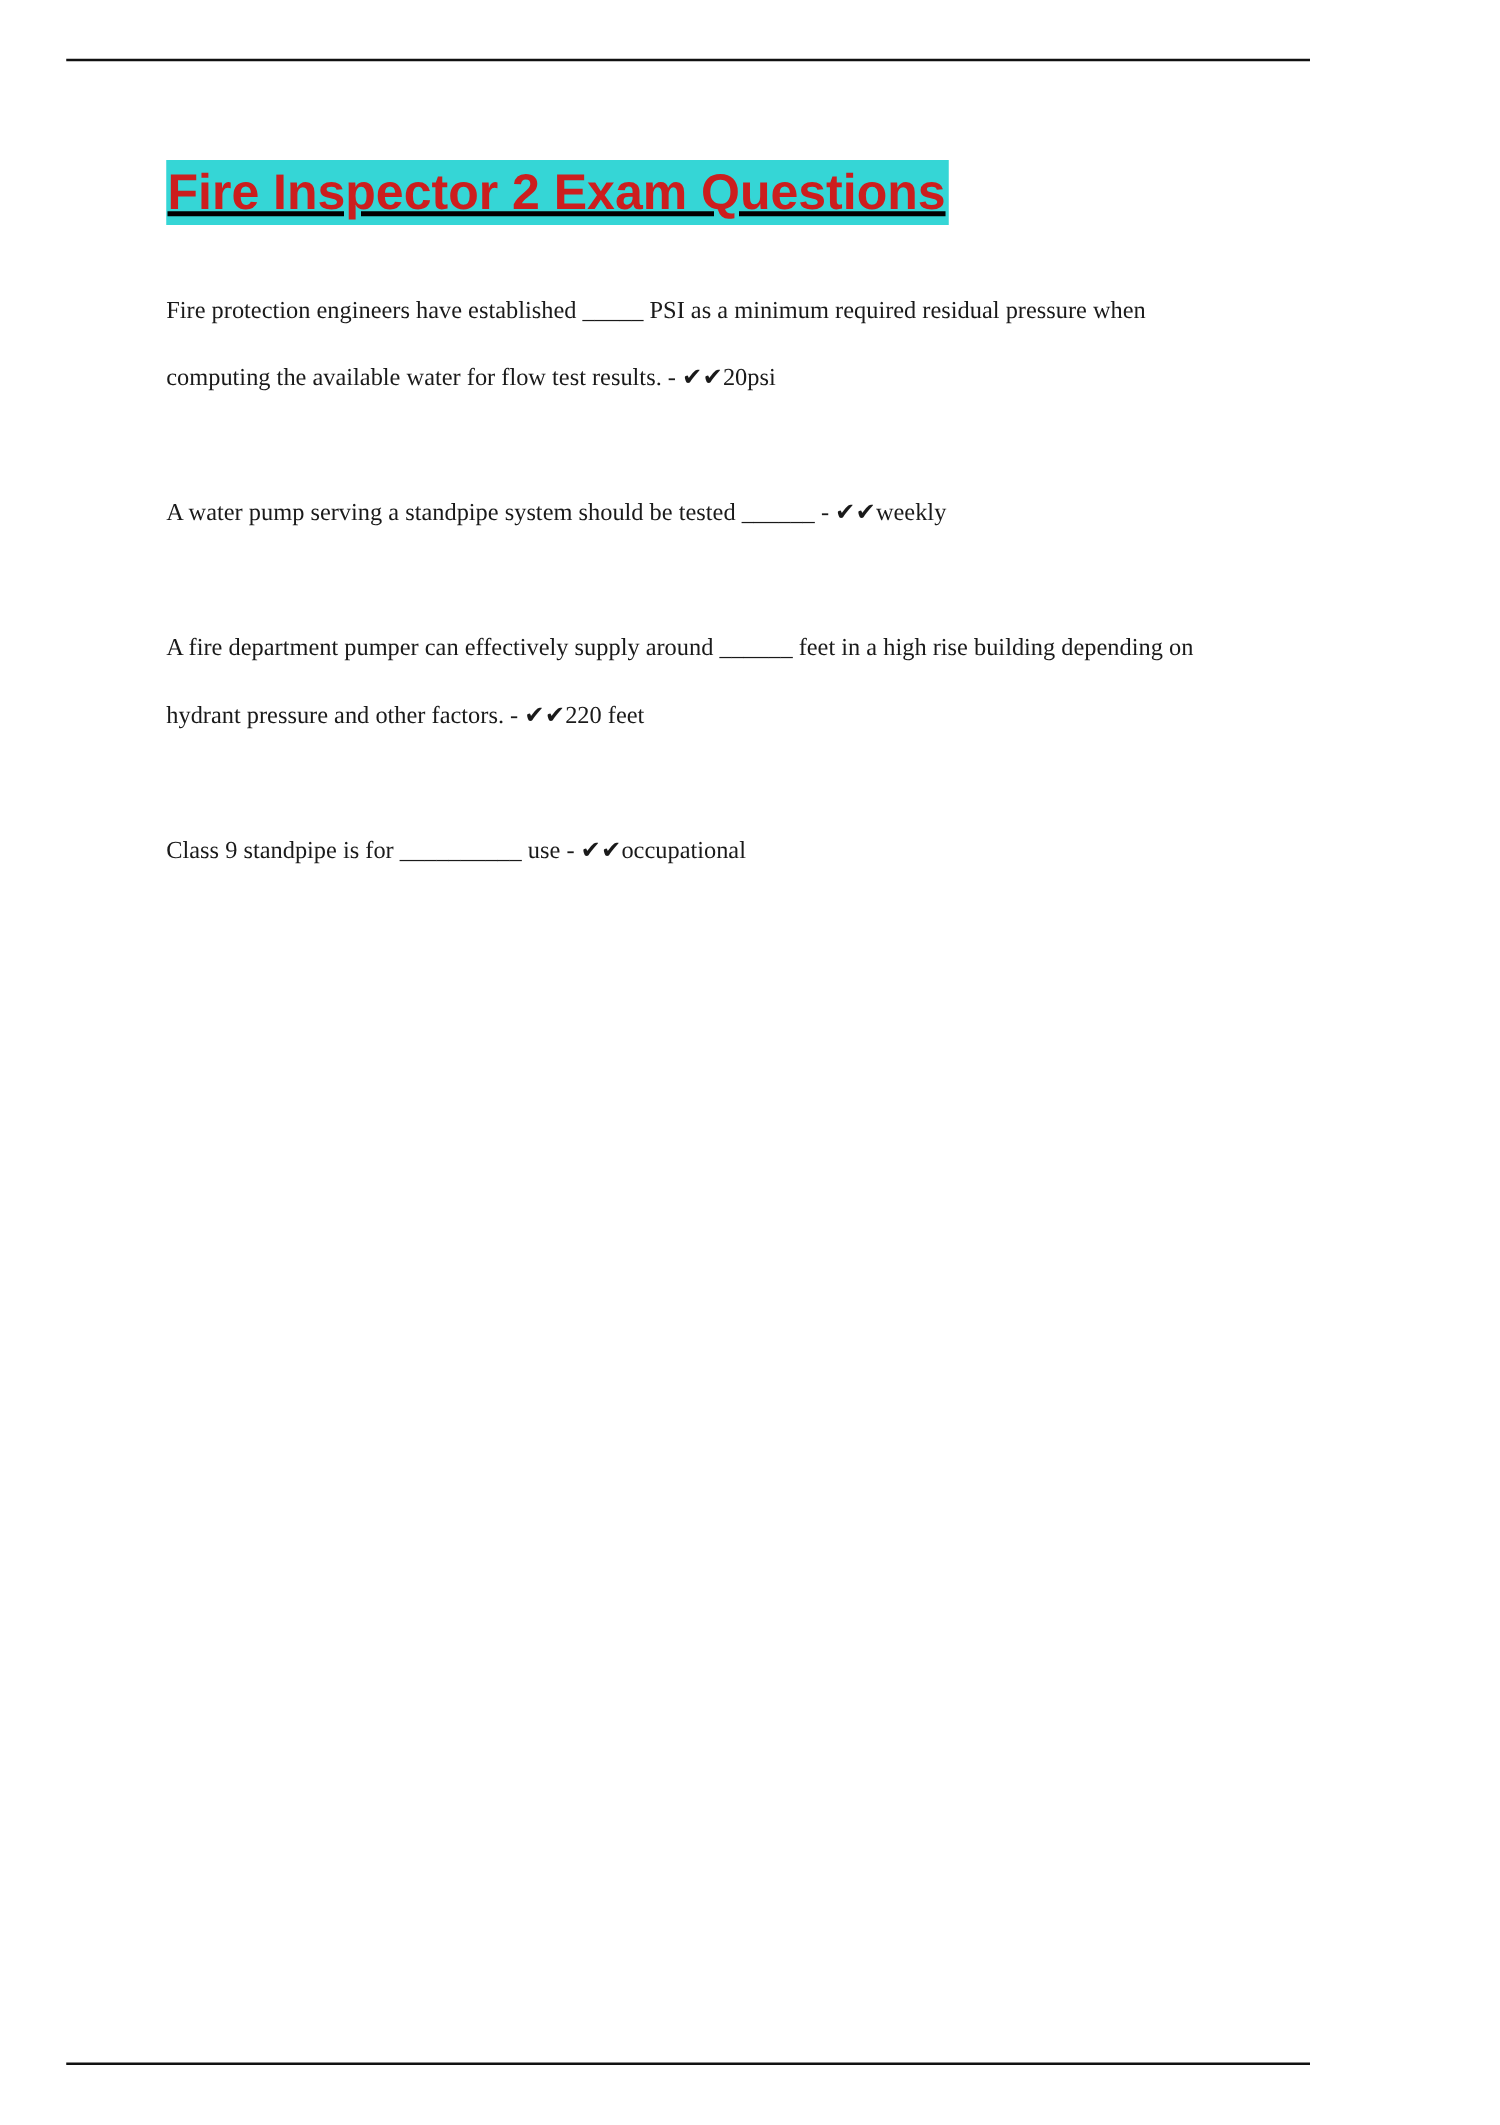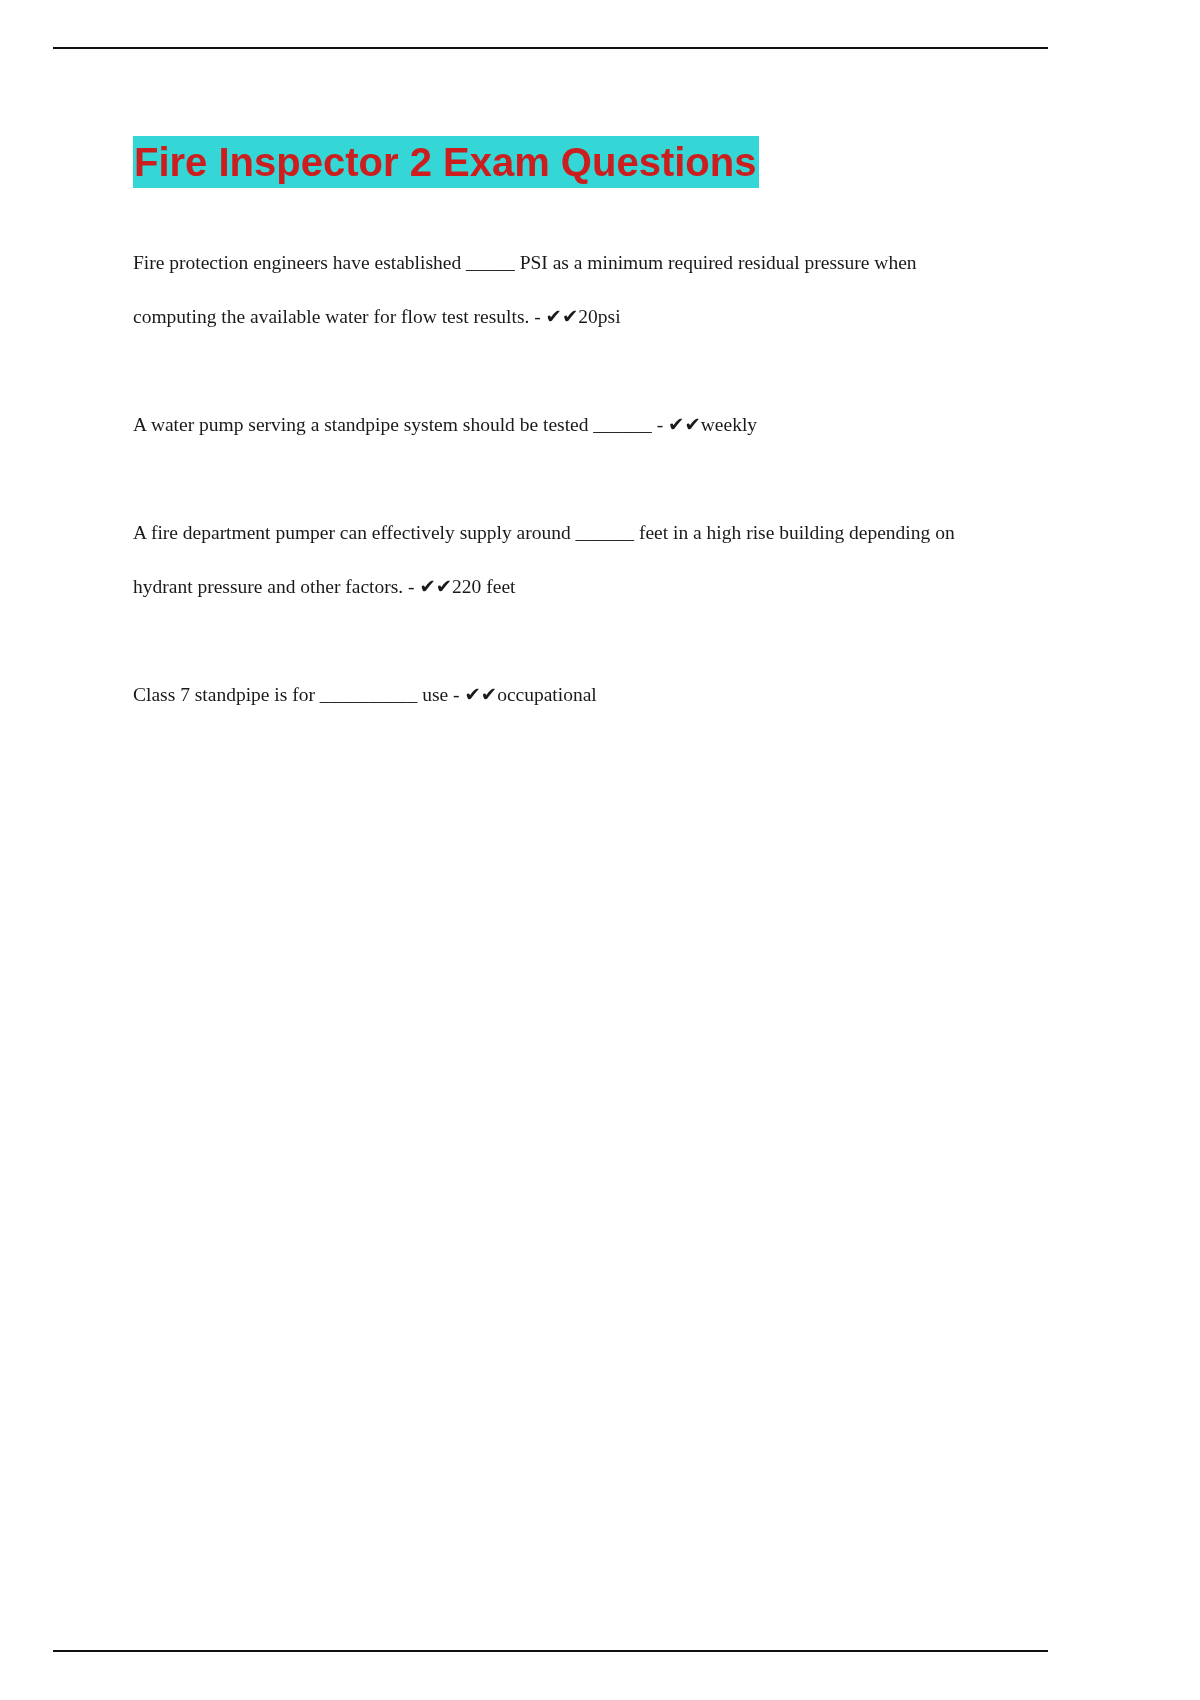--- a/index.html
+++ b/index.html
@@ -22,42 +22,43 @@
     background: #111111;
   }
   .page-rule.top { top: 47px; }
   .page-rule.bottom { top: 1650px; }
 
   .title-row {
     position: absolute;
     left: 133px;
     top: 136px;
     display: flex;
-    align-items: flex-start;
+    align-items: center;
     height: 36px;
+    text-decoration: underline;
   }
   .doc-title {
     background: #35d6d6;
     color: #cc1e1e;
     font-family: "Liberation Sans", sans-serif;
     font-weight: bold;
     font-size: 40px;
     line-height: 52px;
     white-space: nowrap;
     padding: 0 3px 0 1px;
   }
   .title-filler {
     background: #f1f1f1;
     width: 174px;
   }
 
   .body-blocks {
     position: absolute;
     left: 133px;
-    top: 236px;
+    top: 222px;
     width: 845px;
   }
   .para {
     margin: 0 0 54px 0;
     font-size: 19.5px;
     line-height: 54px;
     color: #1a1a1a;
     white-space: pre-line;
     text-align: left;
   }
@@ -69,16 +70,16 @@
 
 <div class="title-row">
   <span class="doc-title">Fire Inspector 2 Exam Questions</span>
   <span class="title-filler"></span>
 </div>
 
 <div class="body-blocks" id="body-blocks">
     <p class="para">Fire protection engineers have established _____ PSI as a minimum required residual pressure when computing the available water for flow test results. - ✔✔20psi</p>
     <p class="para">A water pump serving a standpipe system should be tested ______ - ✔✔weekly</p>
     <p class="para">A fire department pumper can effectively supply around ______ feet in a high rise building depending on hydrant pressure and other factors. - ✔✔220 feet</p>
-    <p class="para">Class 7 standpipe is for __________ use - ✔✔occupational</p>
+    <p class="para">Class 9 standpipe is for __________ use - ✔✔occupational</p>
   </div>
 
 <div class="page-rule bottom"></div>
 
 </body></html>

